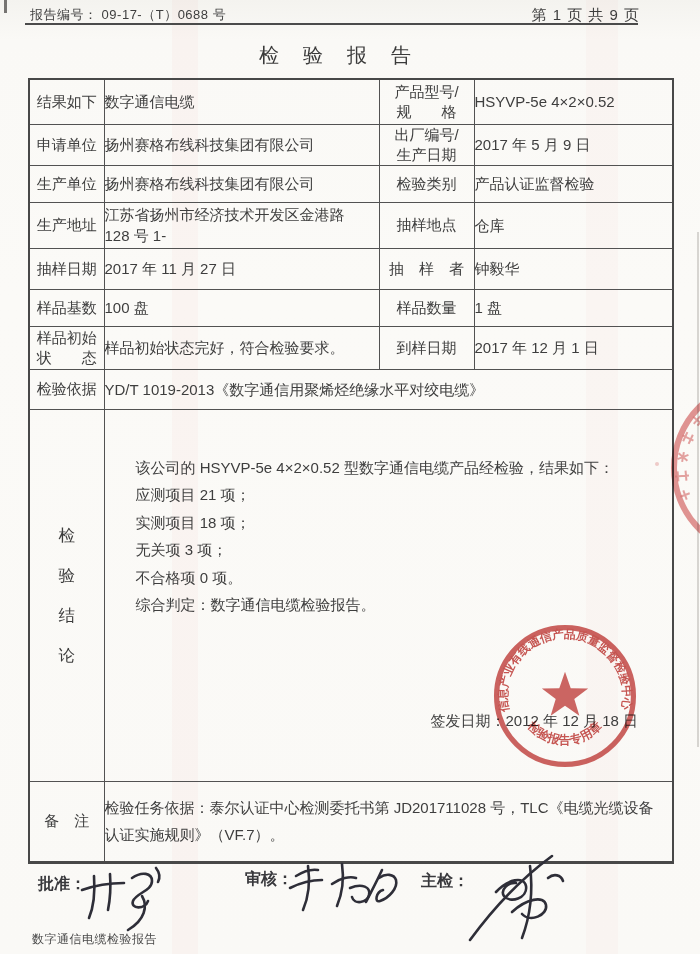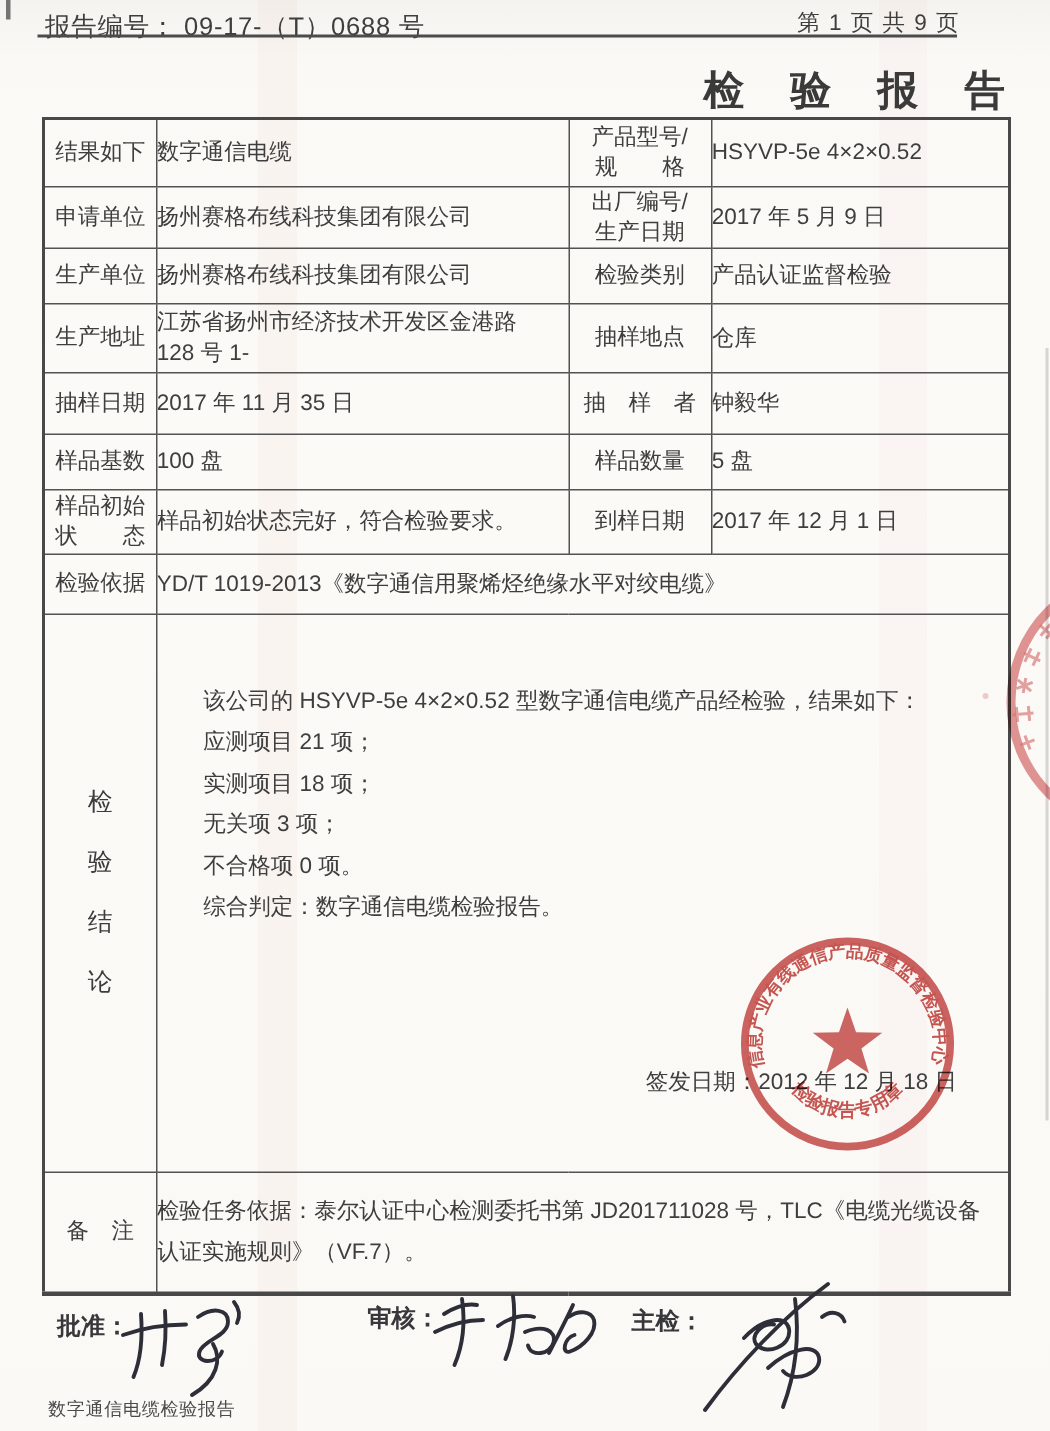--- a/index.html
+++ b/index.html
@@ -8,27 +8,27 @@
     background:linear-gradient(180deg,#f4f3ef 0px,#faf9f6 40px,#fbfaf7 300px,#faf9f6 954px);
     font-family:"Liberation Sans","DejaVu Sans",sans-serif;
     color:#3e3e3e;
   }
   .band{position:absolute;top:0;bottom:0;pointer-events:none}
   .band1{left:172px;width:26px;background:rgba(226,128,128,.05)}
   .band2{left:586px;width:32px;background:rgba(226,128,128,.045)}
   .corner-mark{position:absolute;left:4px;top:0;width:3px;height:13px;background:#767472}
   .right-edge{position:absolute;right:1px;top:232px;width:2px;height:515px;background:rgba(122,117,112,.28)}
 
-  .hdr-left{position:absolute;left:30px;top:6px;font-size:17px;white-space:pre;letter-spacing:.5px}
+  .hdr-left{position:absolute;left:30px;top:6px;font-size:13px;white-space:pre;letter-spacing:.5px}
   .hdr-right{position:absolute;right:60px;top:6px;font-size:15px;white-space:pre;letter-spacing:1px}
   .hdr-rule{position:absolute;left:25px;top:23px;width:613px;height:2px;background:#4b4b4b}
 
   .title{
-    position:absolute;left:0;right:28px;top:42px;text-align:right;
-    font-size:27px;font-weight:700;color:#3a3a3a;letter-spacing:2px;
+    position:absolute;left:0;right:28px;top:42px;text-align:center;
+    font-size:20px;font-weight:400;color:#3a3a3a;letter-spacing:2px;
     font-family:"Liberation Serif","DejaVu Serif",serif;
   }
 
   table.rpt{
     position:absolute;left:28px;top:78px;width:646px;
     border-collapse:collapse;table-layout:fixed;
     font-size:15px;color:#3e3e3e;
     border:2.5px solid #484848;border-bottom-width:3.5px;
   }
   table.rpt td{border:1.5px solid #525252;padding:0;overflow:hidden}
@@ -95,29 +95,29 @@
   </tr>
   <tr style="height:46px">
     <td class="lab">生产地址</td>
     <td class="val">江苏省扬州市经济技术开发区金港路
 128 号 1-</td>
     <td class="lab">抽样地点</td>
     <td class="val">仓库</td>
   </tr>
   <tr style="height:41px">
     <td class="lab">抽样日期</td>
-    <td class="val">2017 年 11 月 35 日</td>
+    <td class="val">2017 年 11 月 27 日</td>
     <td class="lab">抽　样　者</td>
     <td class="val">钟毅华</td>
   </tr>
   <tr style="height:37px">
     <td class="lab">样品基数</td>
     <td class="val">100 盘</td>
     <td class="lab">样品数量</td>
-    <td class="val">5 盘</td>
+    <td class="val">1 盘</td>
   </tr>
   <tr style="height:43px">
     <td class="lab">样品初始
 状　　态</td>
     <td class="val">样品初始状态完好，符合检验要求。</td>
     <td class="lab">到样日期</td>
     <td class="val">2017 年 12 月 1 日</td>
   </tr>
   <tr style="height:40px">
     <td class="lab">检验依据</td>

